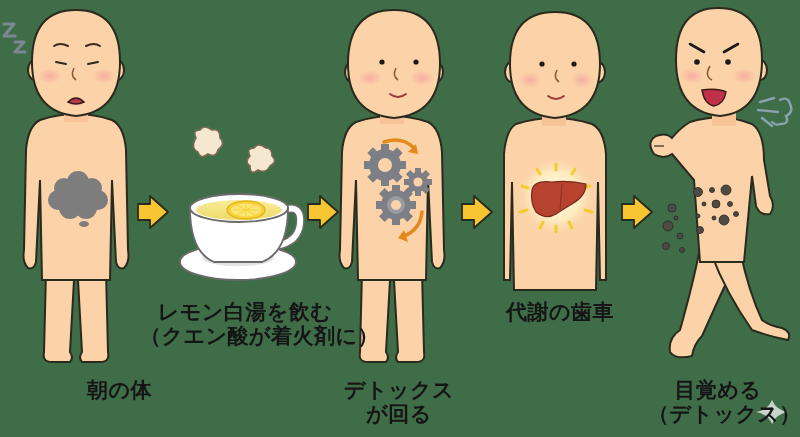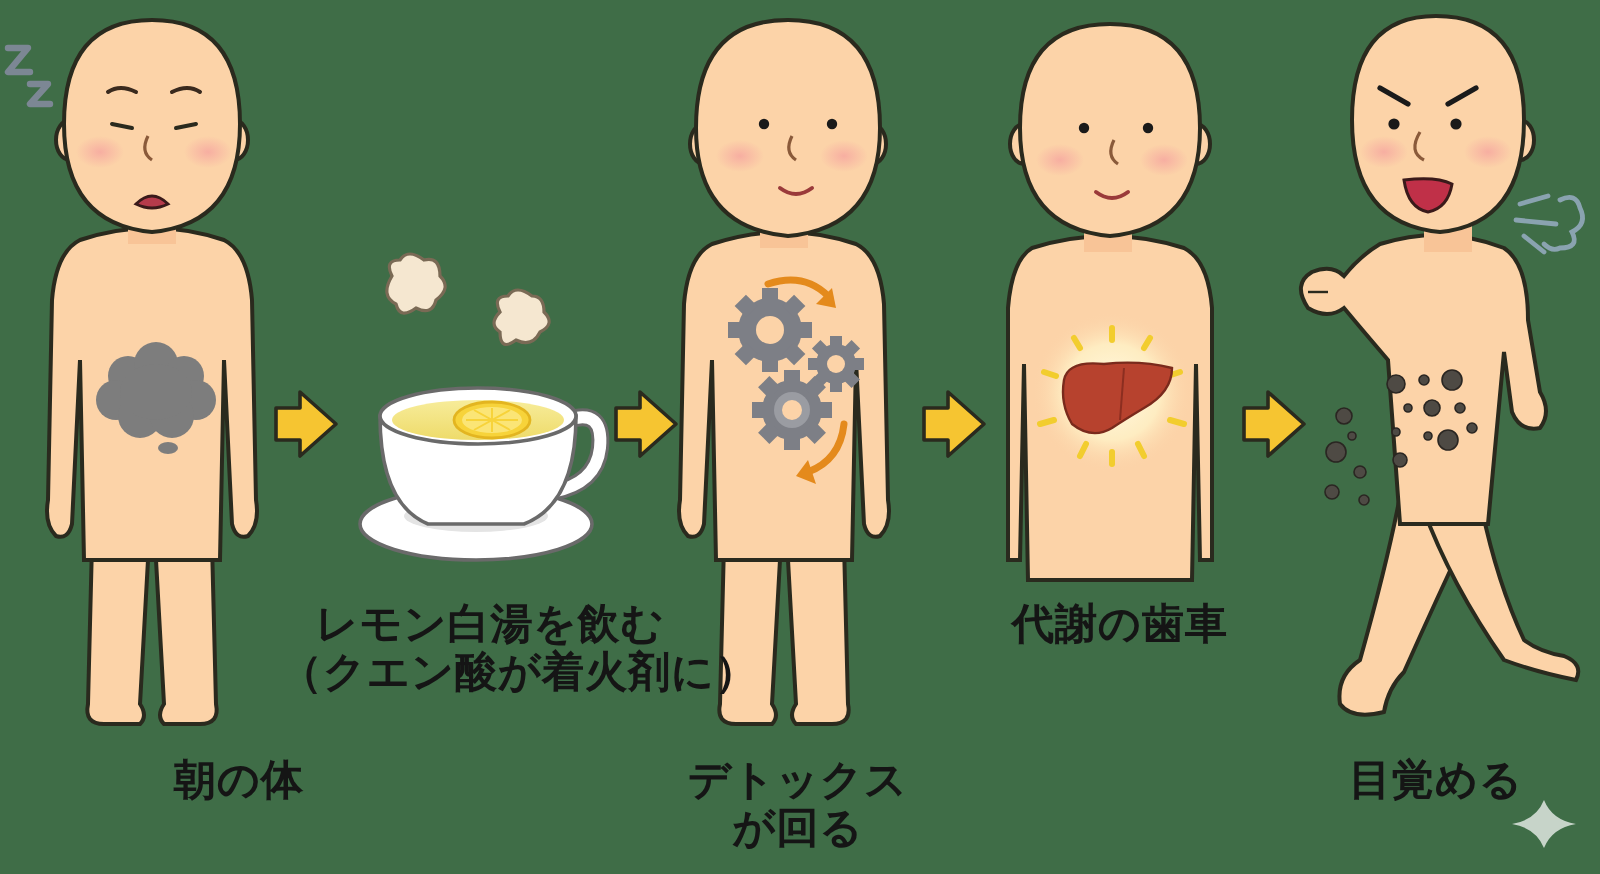--- a/index.html
+++ b/index.html
@@ -293,14 +293,15 @@
   <span>デトックス</span>
   <span>が回る</span>
 </div>
 
 <div class="label" style="left:506px; top:300px; width:100px;">
   <span>代謝の歯車</span>
 </div>
 
 <div class="label" style="left:648px; top:378px; width:140px;">
   <span>目覚める</span>
+  <span>（デトックス）</span>
 </div>
 </div>
 
 </body></html>

